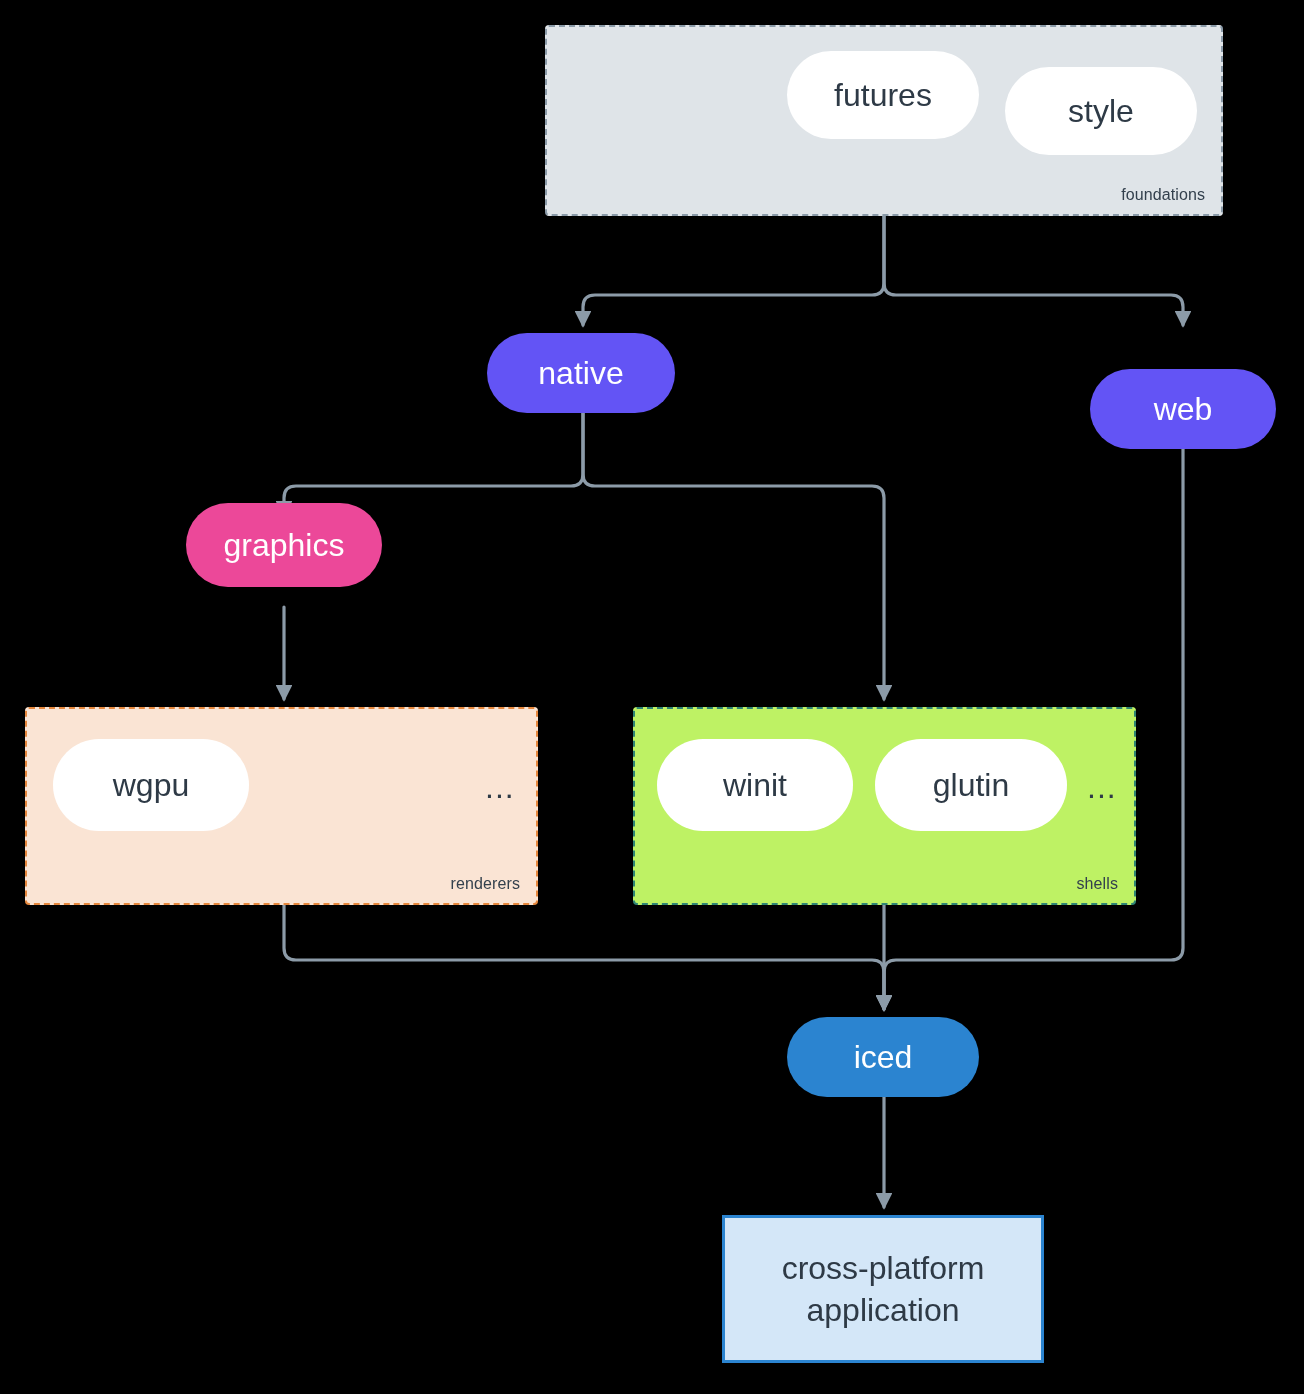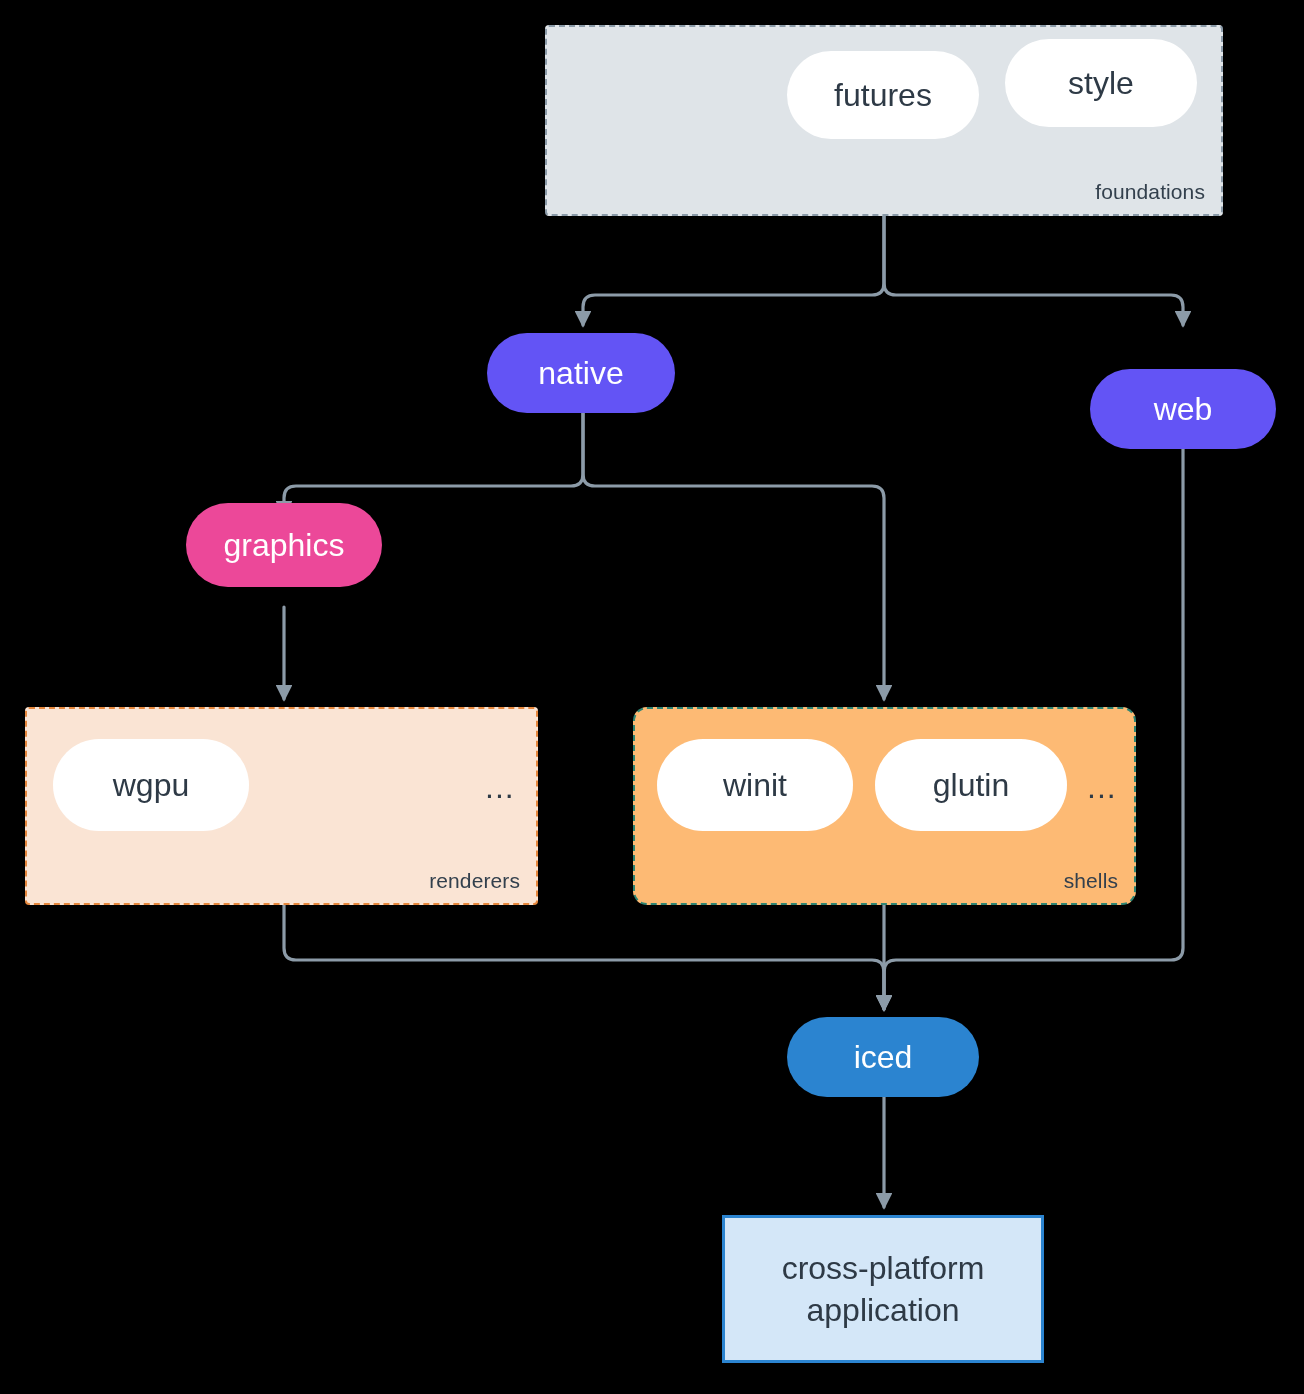--- a/index.html
+++ b/index.html
@@ -29,21 +29,21 @@
 
   
   .group {
     position: absolute;
     box-sizing: border-box;
   }
   .group-label {
     position: absolute;
     right: 16px;
     bottom: 10px;
-    font-size: 21px;
+    font-size: 16px;
     color: #33404D;
     letter-spacing: 0.1px;
     white-space: nowrap;
     margin-top: 38px;
   }
 
   #group-foundations {
     left: 545px;
     top: 25px;
     width: 678px;
@@ -59,42 +59,42 @@
     height: 198px;
     background: #FAE4D4;
     border: 2px dashed #E6873C;
     border-radius: 4px;
   }
   #group-shells {
     left: 633px;
     top: 707px;
     width: 503px;
     height: 198px;
-    background: #fdba74;
+    background: #bef264;
     border: 2px dashed #2E8574;
-    border-radius: 14px;
+    border-radius: 4px;
   }
 
   
   .pill-white {
     position: absolute;
     display: flex;
     align-items: center;
     justify-content: center;
     background: #FFFFFF;
     border-radius: 999px;
     color: #2E3A46;
     font-size: 32px;
     box-sizing: border-box;
   }
 
   
   #pill-core     { left: 28px;  top: 24px; width: 188px; height: 88px; }
   #pill-futures  { left: 240px; top: 24px; width: 192px; height: 88px; }
-  #pill-style    { left: 458px; top: 12px; width: 192px; height: 88px; }
+  #pill-style    { left: 458px; top: 40px; width: 192px; height: 88px; }
 
   
   #pill-wgpu { left: 26px;  top: 30px; width: 196px; height: 92px; }
   #pill-glow { left: 244px; top: 30px; width: 196px; height: 92px; }
 
   
   #pill-winit  { left: 22px;  top: 30px; width: 196px; height: 92px; }
   #pill-glutin { left: 240px; top: 30px; width: 192px; height: 92px; }
 
   .ellipsis {

